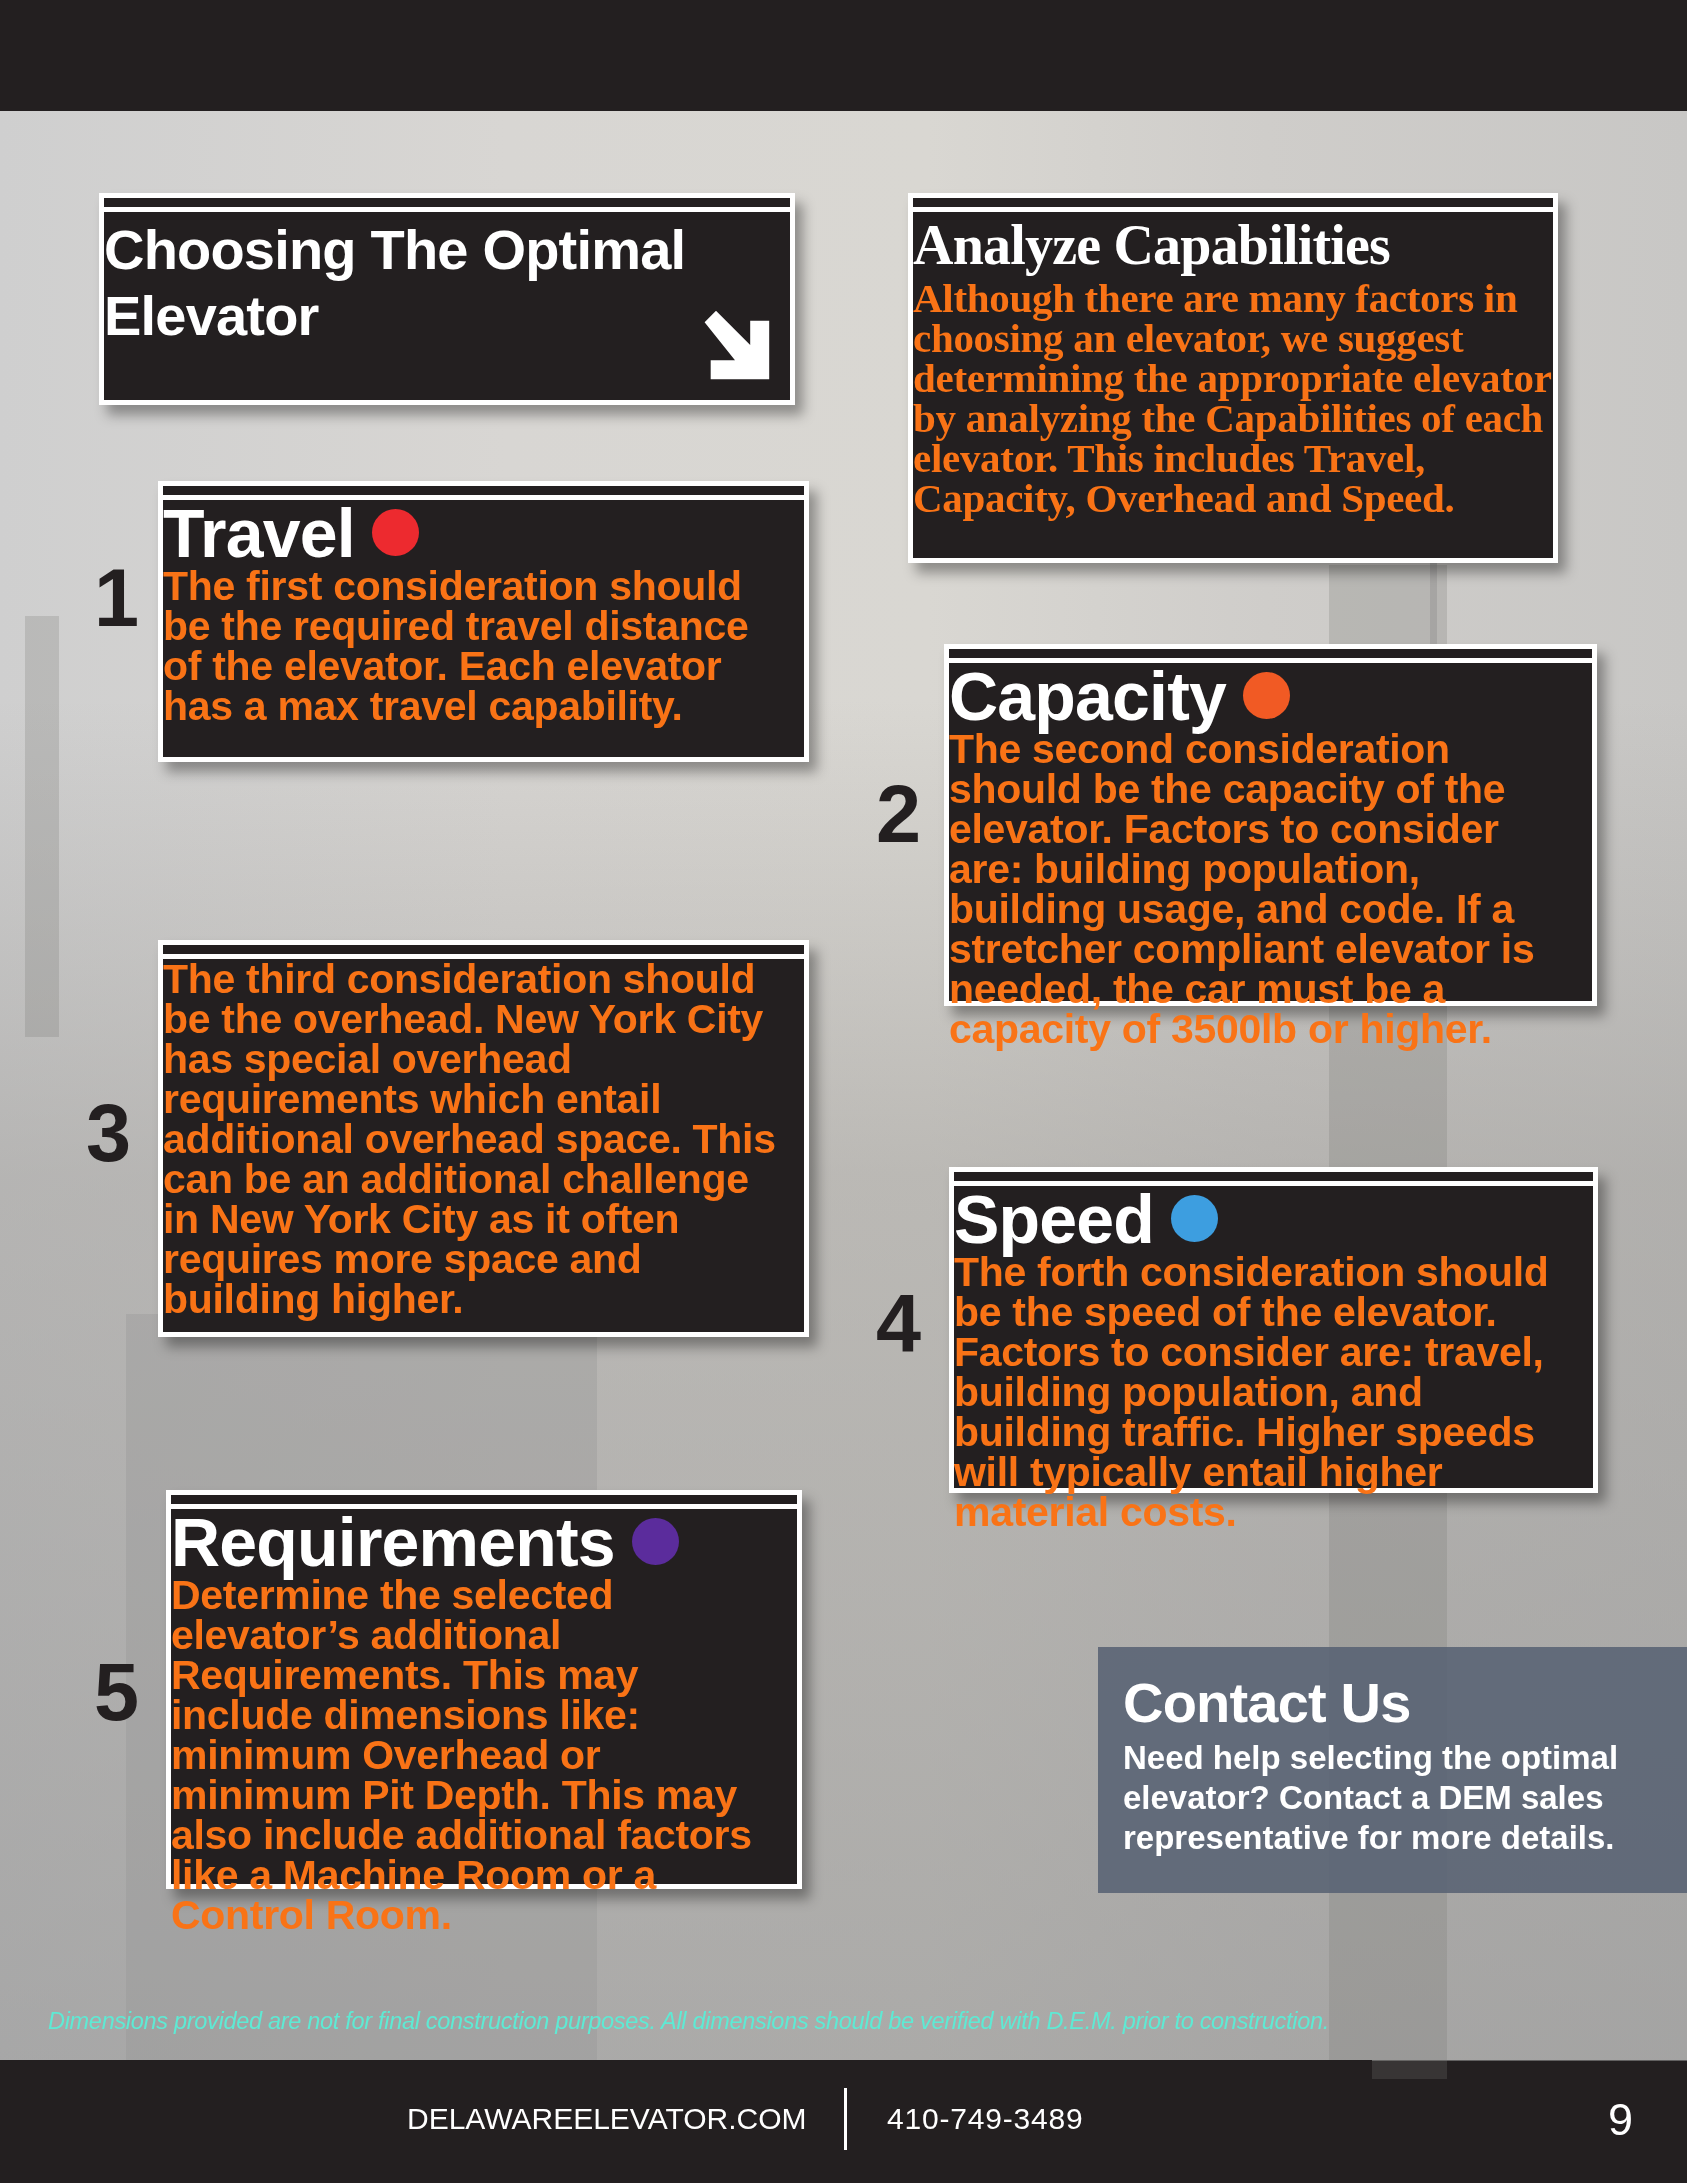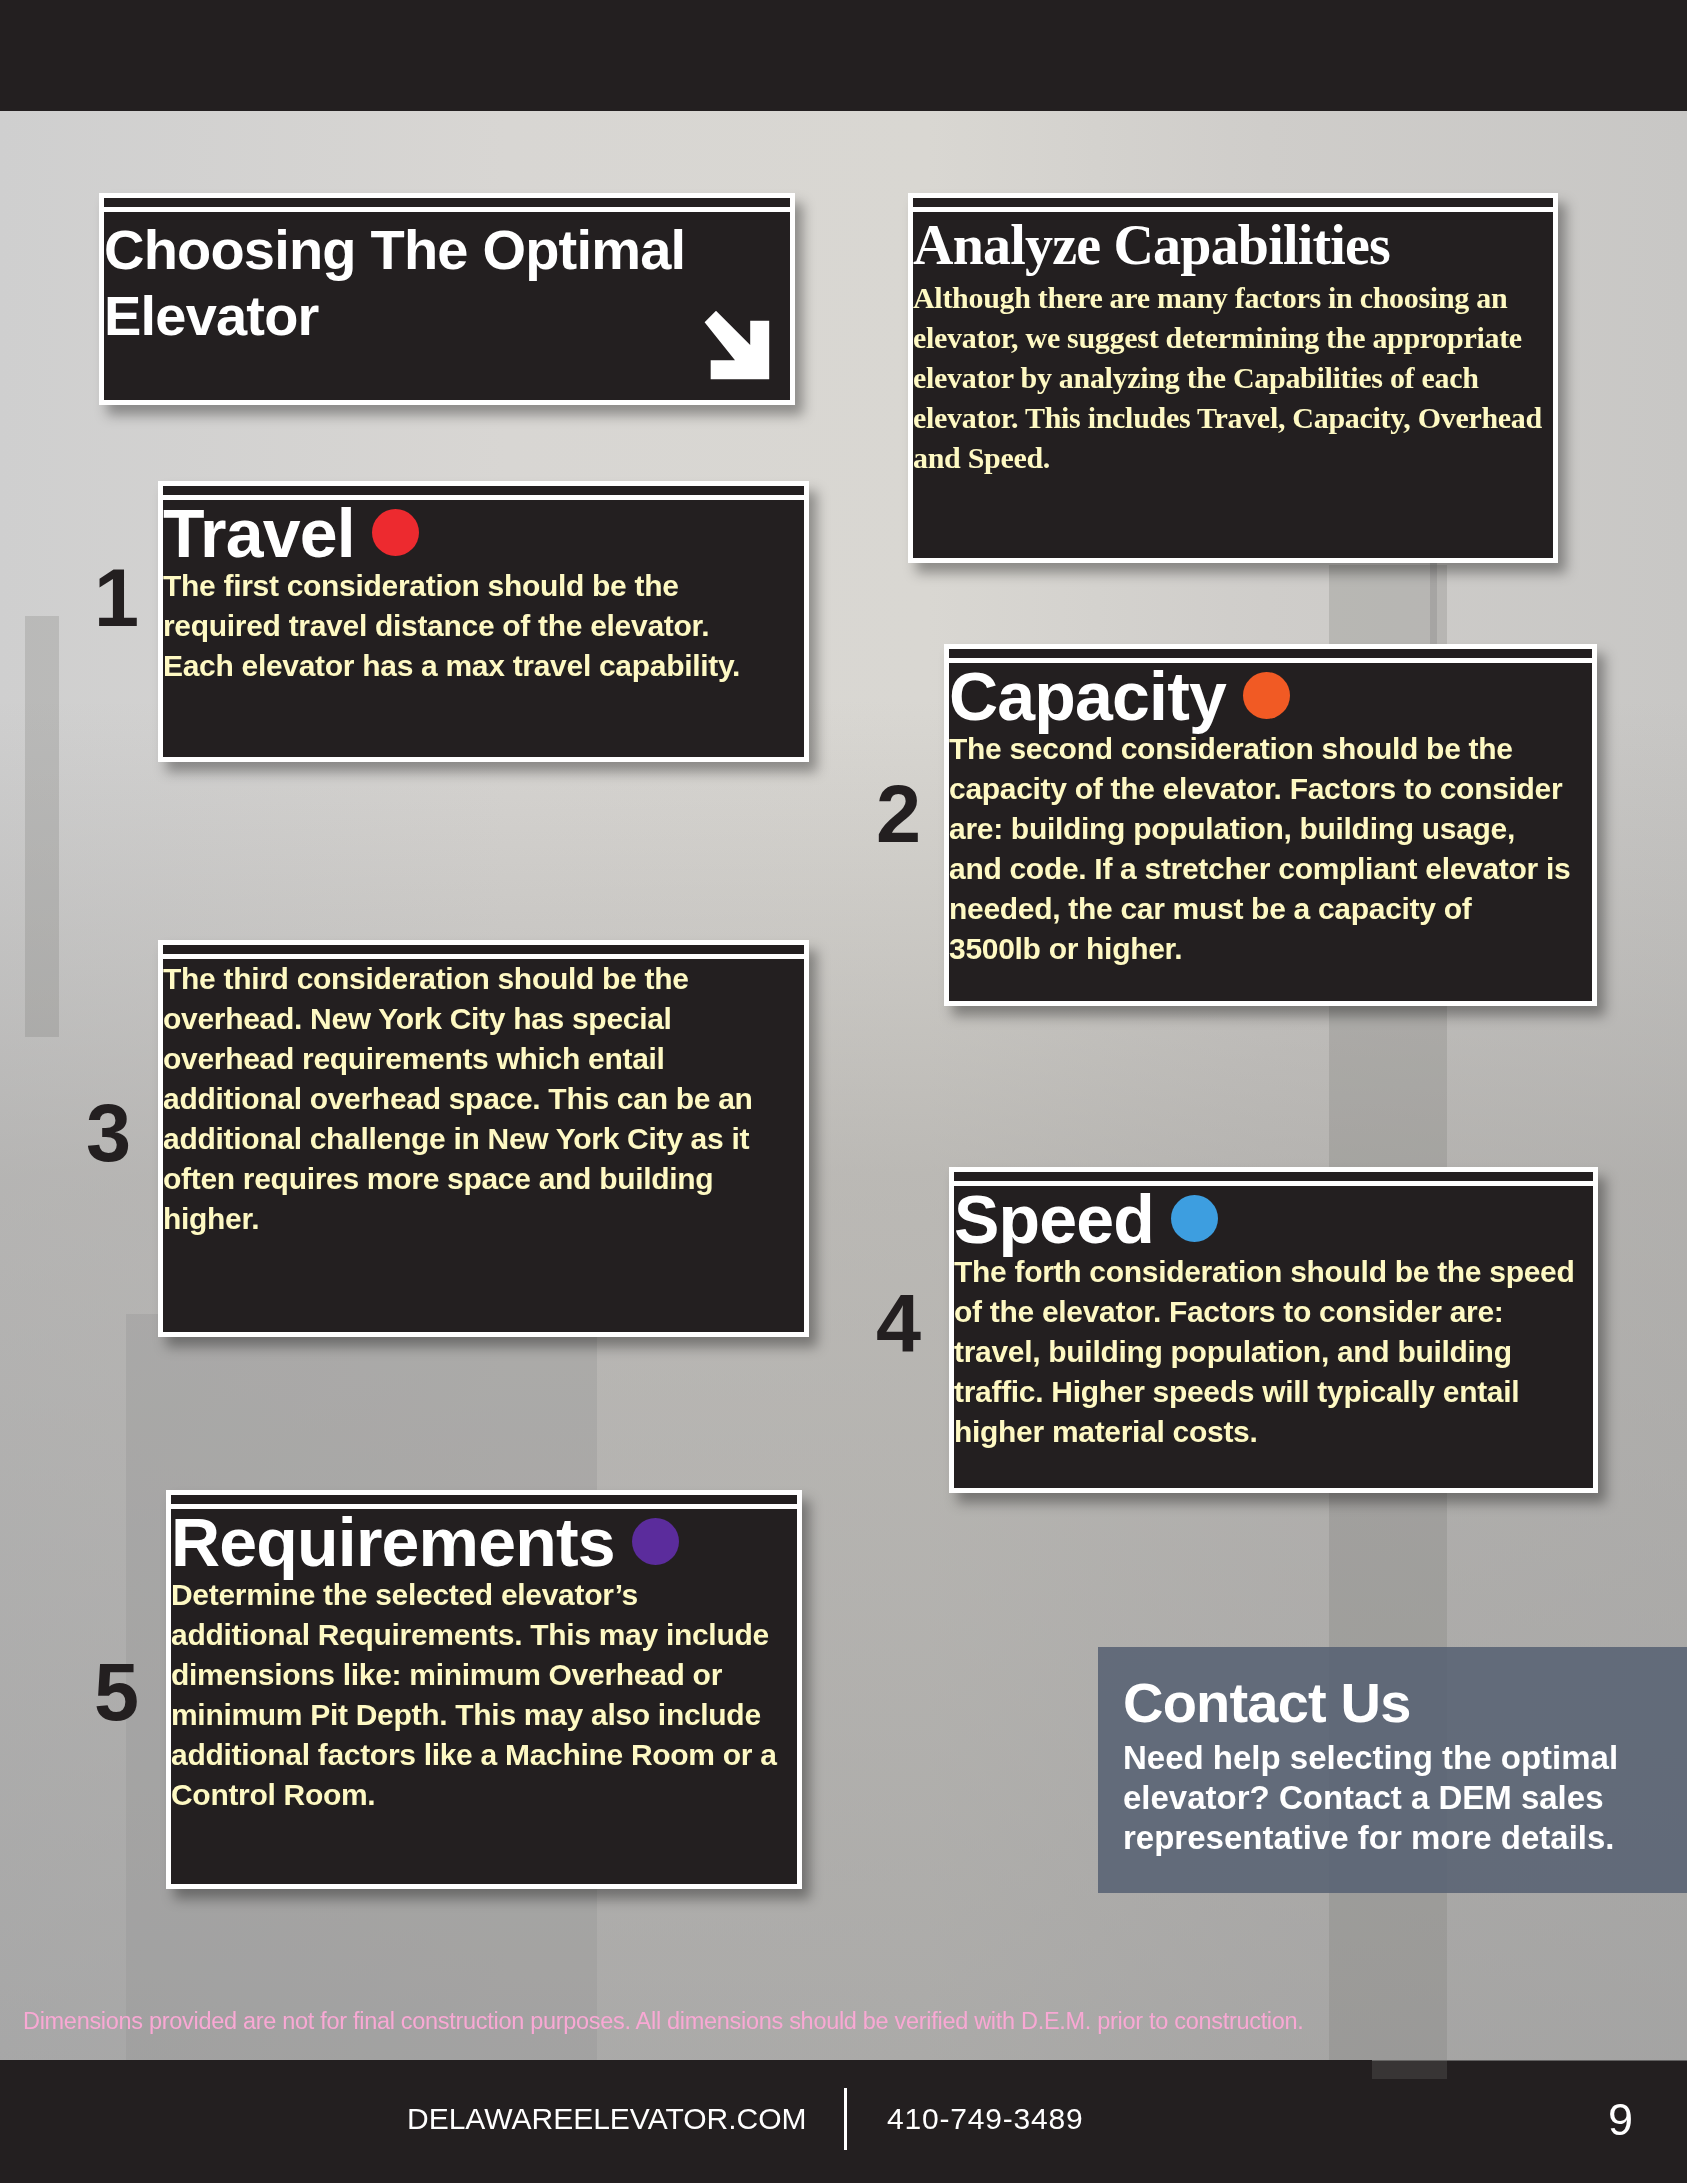--- a/index.html
+++ b/index.html
@@ -35,37 +35,38 @@
     height: 13.5px; background: #231f20;
     border-bottom: 5px solid #fff;
   }
   .sign-body { padding: 0 0; color: #fff; }
   .sign-title {
     font-weight: bold; font-size: 68px; line-height: 66px; color: #fff;
     letter-spacing: -0.8px; display: flex; align-items: center;
   }
   .dot { display: inline-block; width: 47px; height: 47px; border-radius: 50%; margin-left: 17px; }
   .sign-text {
-    font-weight: bold; font-size: 30px; line-height: 40px; color: #fef9c3;
+    font-weight: bold; font-size: 41px; line-height: 40px; color: #f97316;
     letter-spacing: -0.3px;
   }
   .step-num {
     position: absolute; font-weight: bold; font-size: 81px; color: #231f20;
     line-height: 1;
   }
   .contact {
     position: absolute; left: 1098px; top: 1647px; width: 590px; height: 246px;
     background: rgba(88,98,115,0.88);
     padding: 23.5px 0 0 25px; color: #fff;
   }
   .contact-title { font-weight: bold; font-size: 56px; line-height: 64px; letter-spacing: -0.8px; }
   .contact-text { font-weight: bold; font-size: 33px; line-height: 40px; margin-top: 3.4px; }
   .disclaimer {
-    position: absolute; left: 23px; top: 2008px; font-size: 23.5px; color: #f9a8d4;
+    position: absolute; left: 48px; top: 2008px; font-size: 23.5px; color: #5eead4;
     letter-spacing: -0.3px;
+    font-style: italic;
   }
   .footer {
     position: absolute; left: 0; top: 2060px; width: 1372px; height: 123px; background: #231f20;
   }
   .footer-url {
     position: absolute; left: 407px; top: 42px; font-size: 30px; color: #fff; letter-spacing: 0px;
   }
   .footer-divider {
     position: absolute; left: 844px; top: 28px; width: 3.4px; height: 62px; background: #fff;
   }

